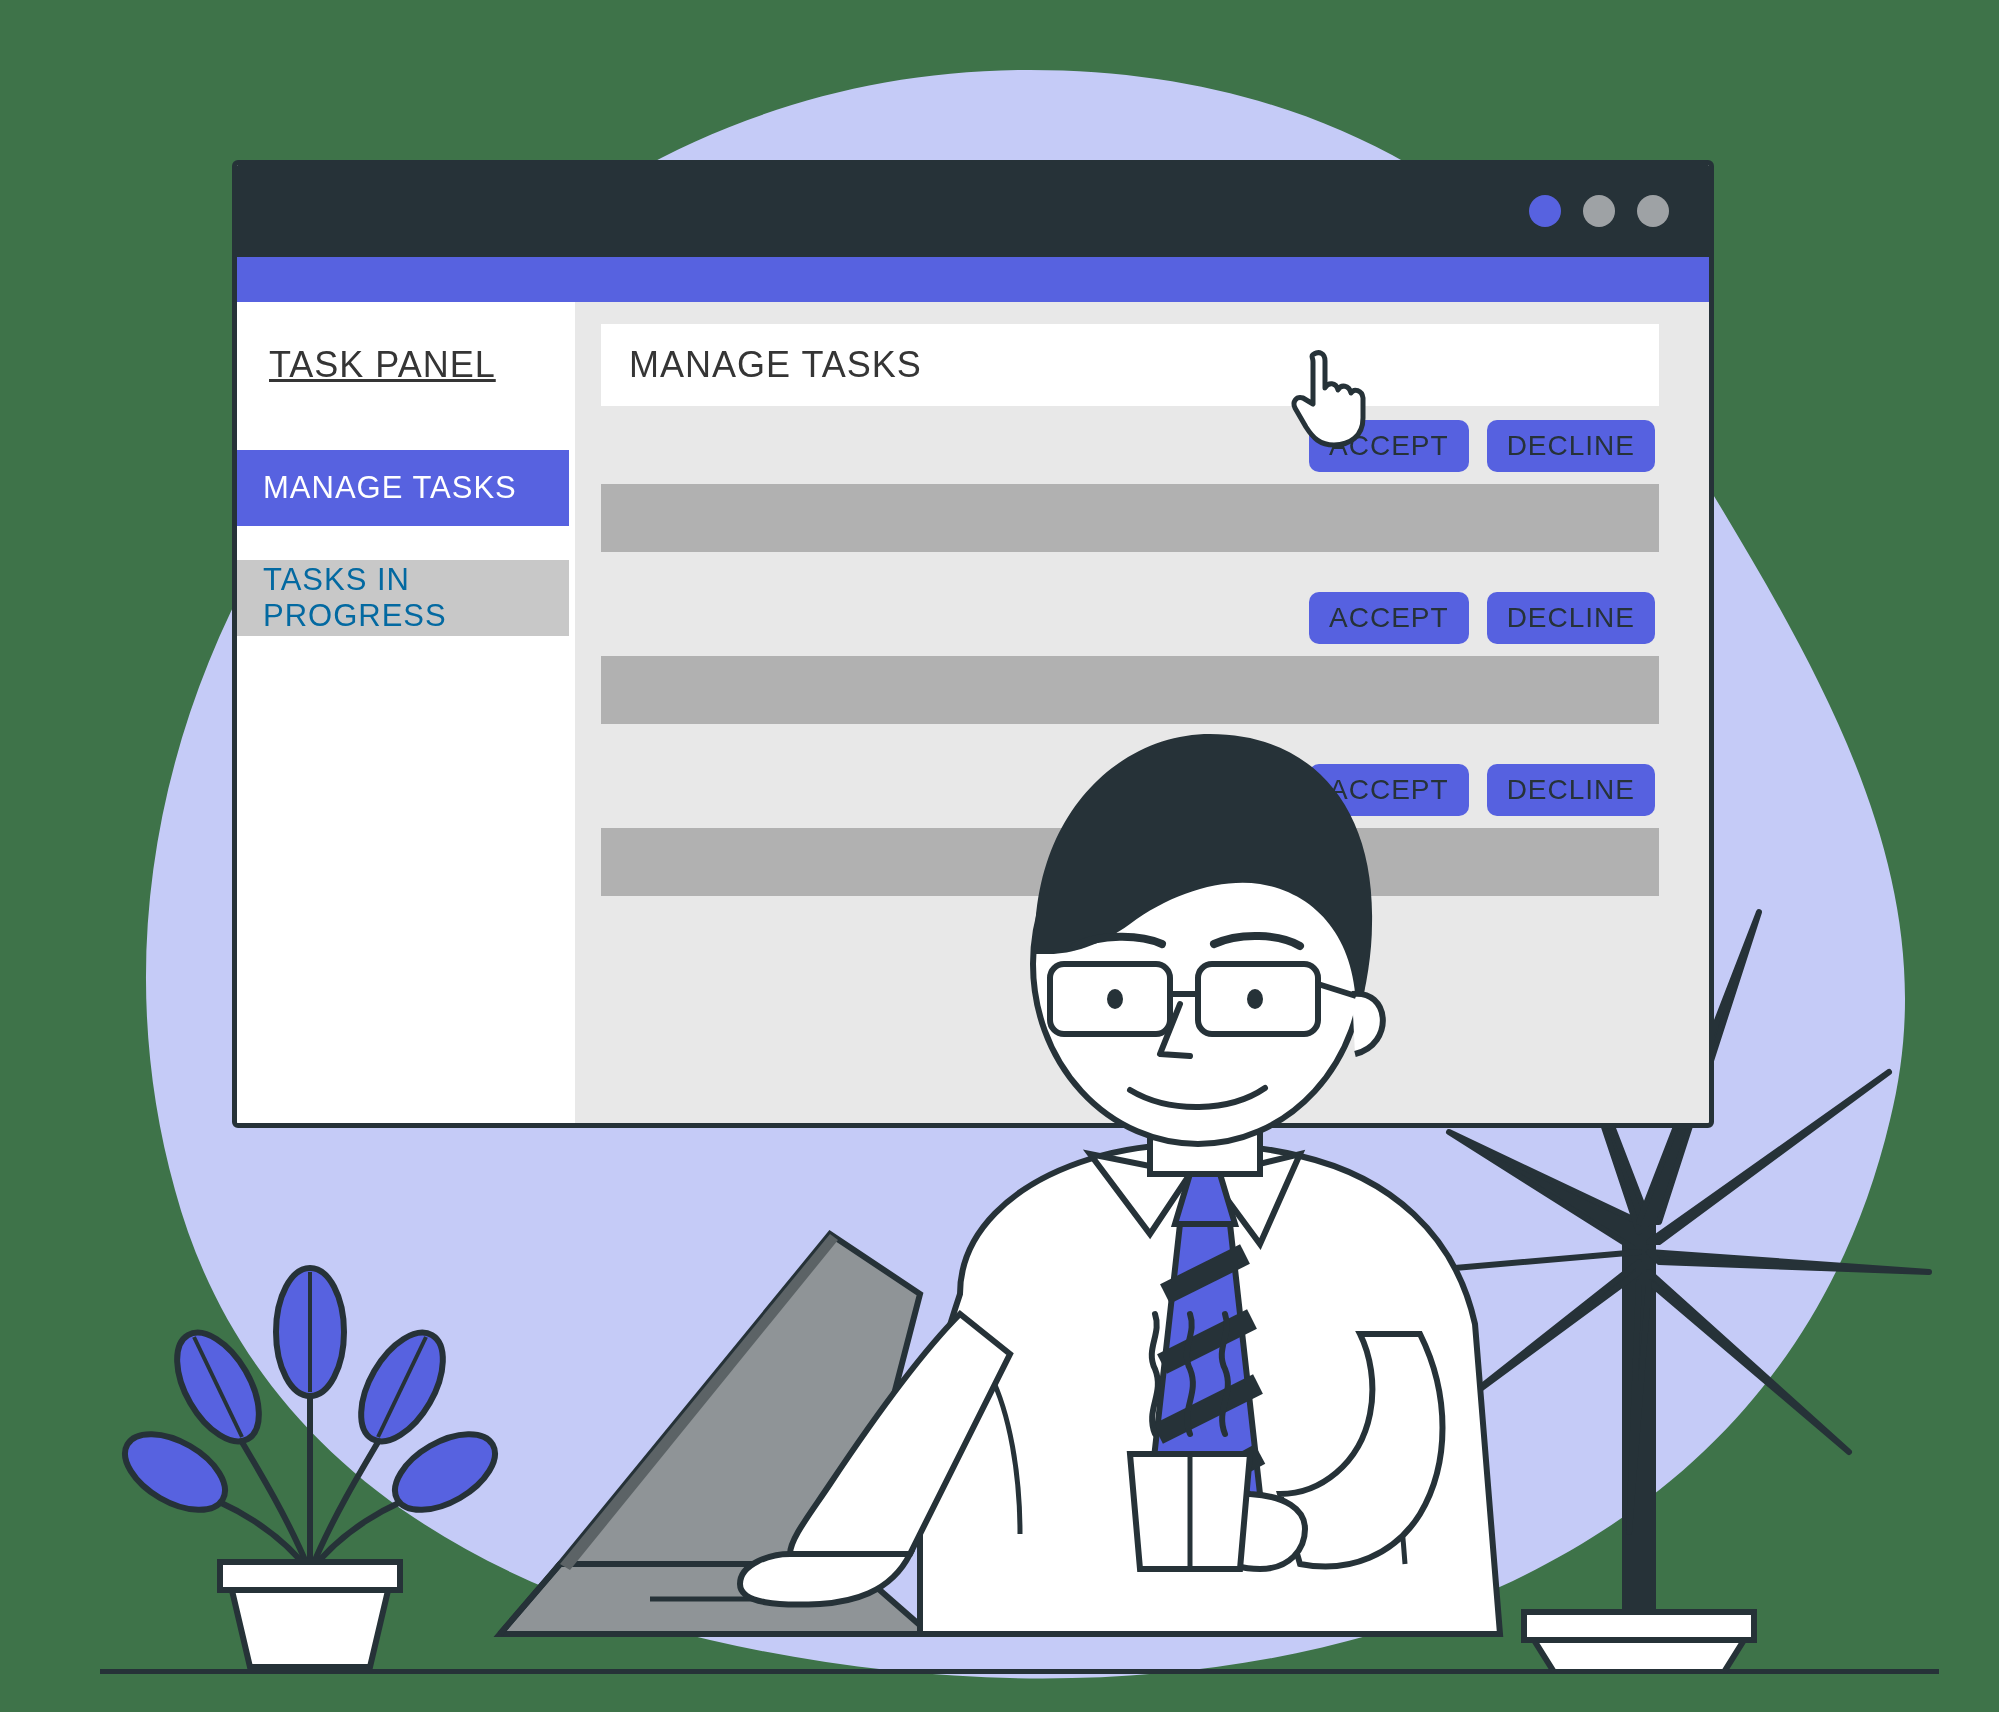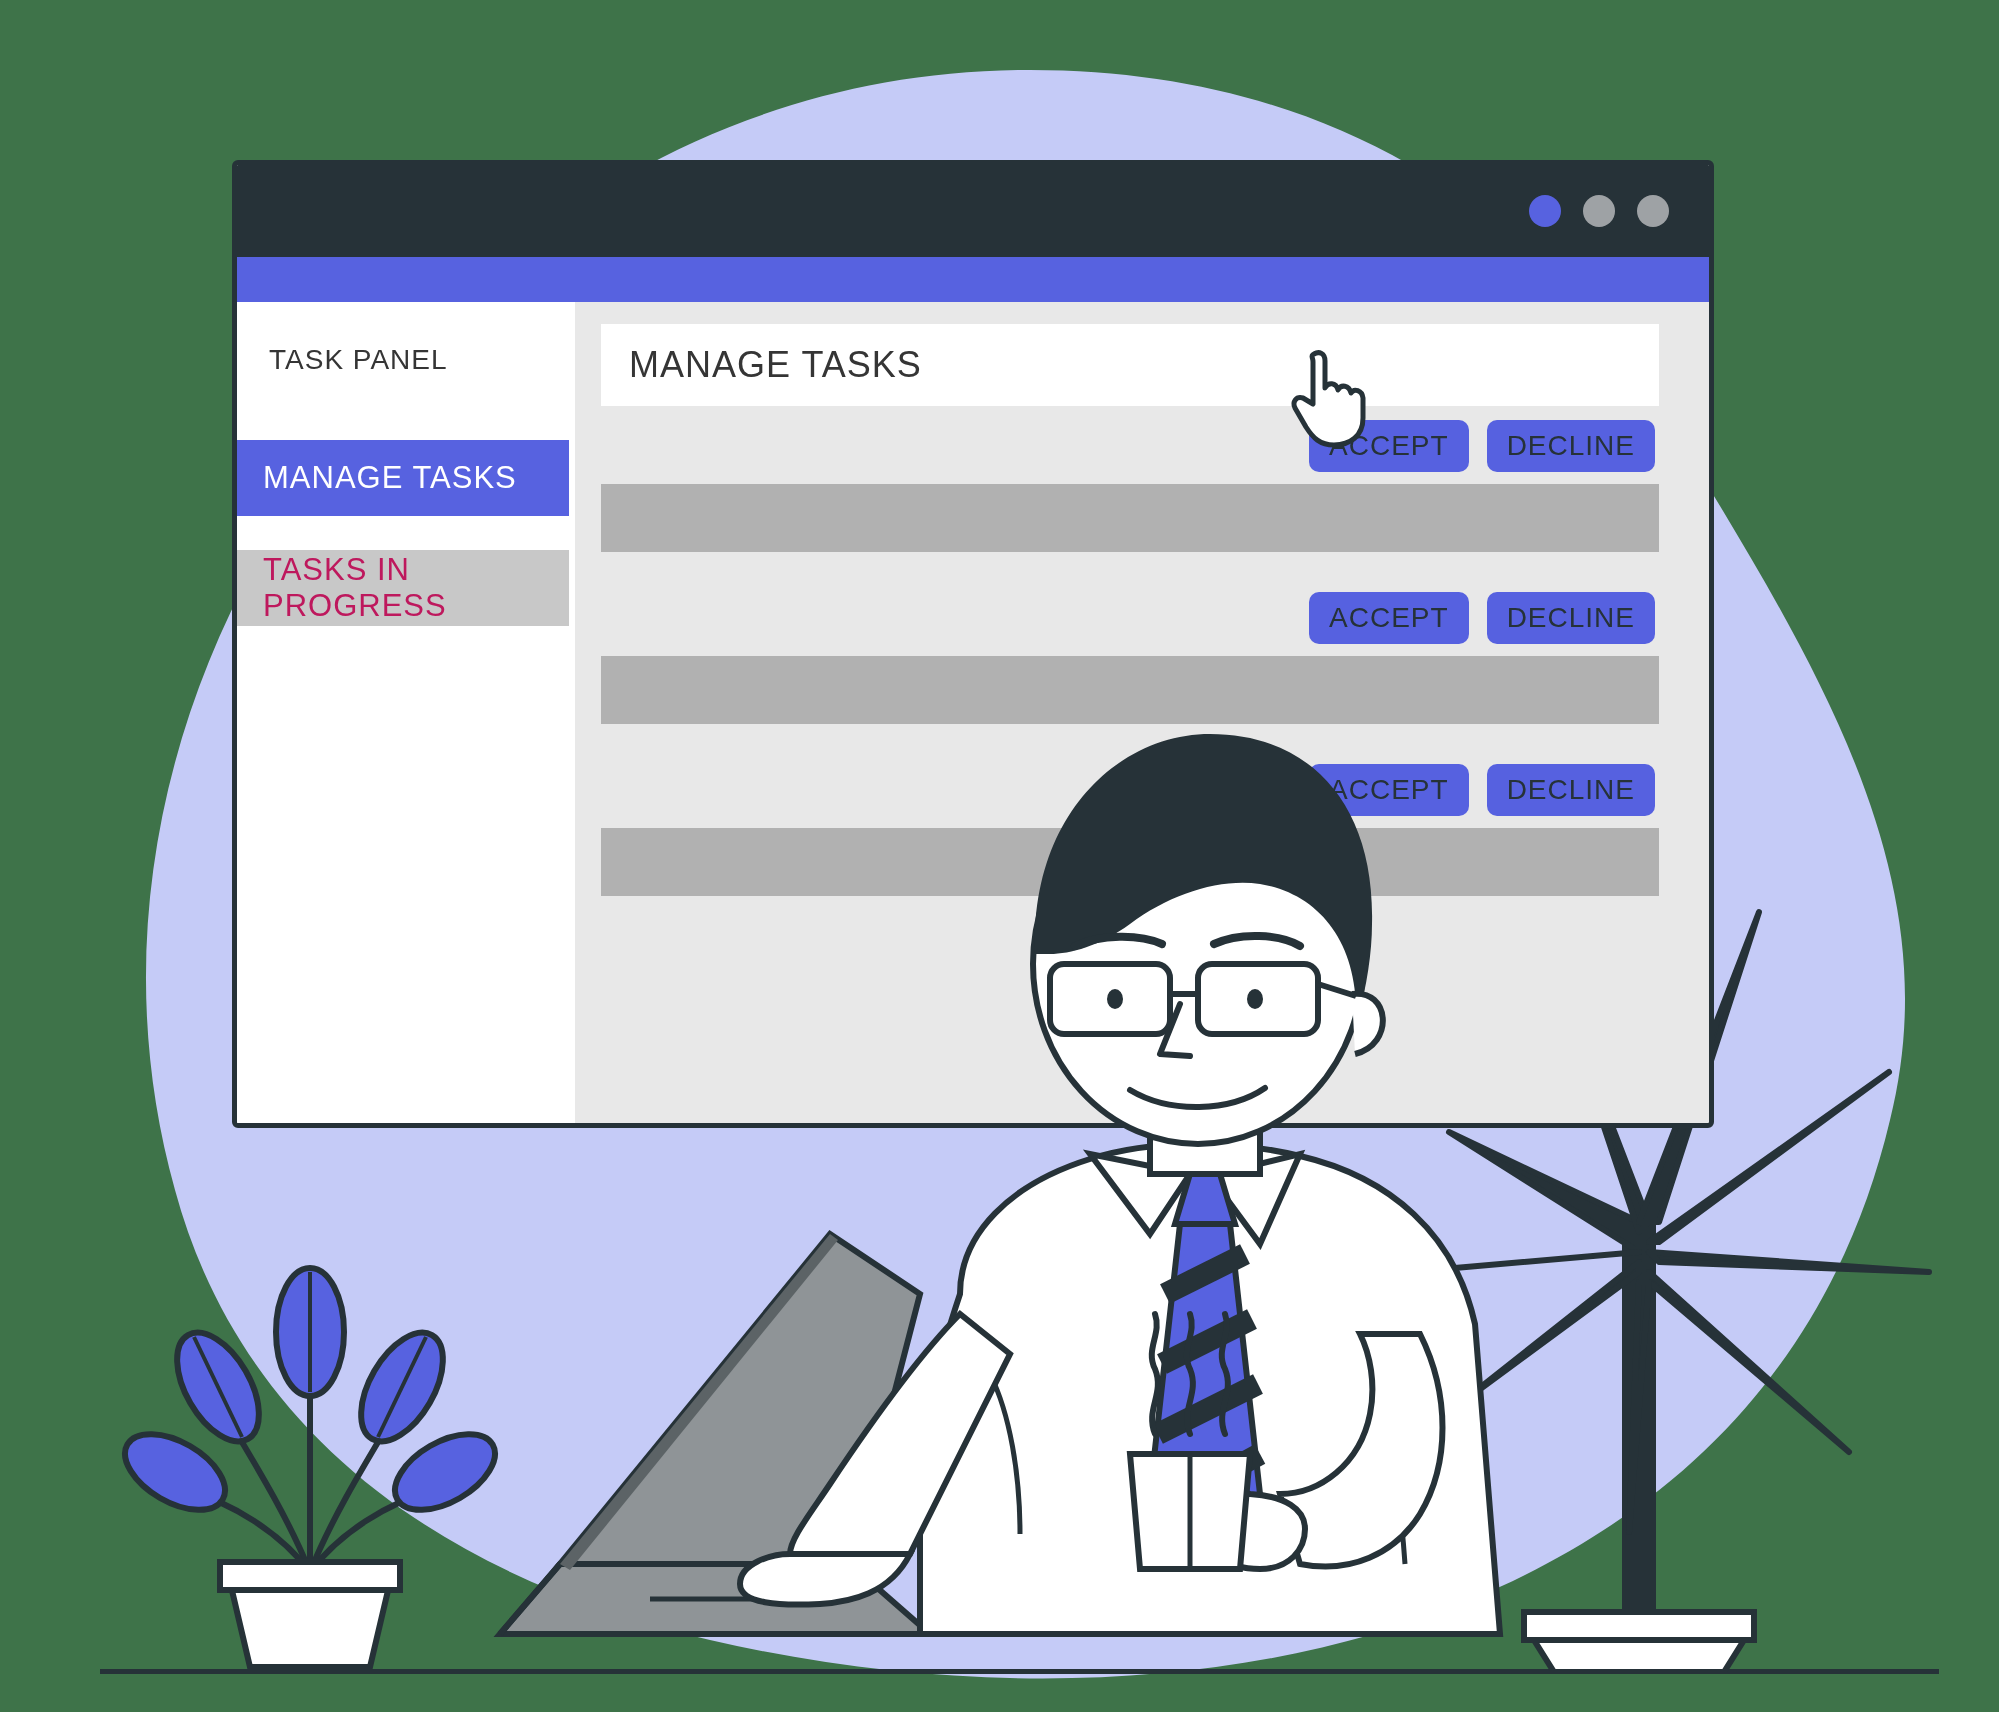--- a/index.html
+++ b/index.html
@@ -82,35 +82,36 @@
     display:flex;
     height:calc(100% - 92px - 45px);
   }
   
   .sidebar{
     width:338px;
     background:var(--white);
     padding-top:22px;
   }
   .side-title{
-    font-size:28px;
+    font-size:36px;
     letter-spacing:1px;
     color:#353535;
     padding:20px 28px 30px 32px;
     font-weight:400;
+    text-decoration:underline;
   }
   .side-item{
     height:76px;
     margin:34px 6px 34px 0;
     display:flex;
     align-items:center;
     padding-left:26px;
     font-size:31px;
     letter-spacing:1px;
-    color:#be185d;
+    color:#0369a1;
     background:var(--grey2);
   }
   .side-item.active{
     background:var(--primary);
     color:var(--white);
   }
   .side-item:first-of-type{margin-top:20px;}
   
   .main{
     flex:1;

